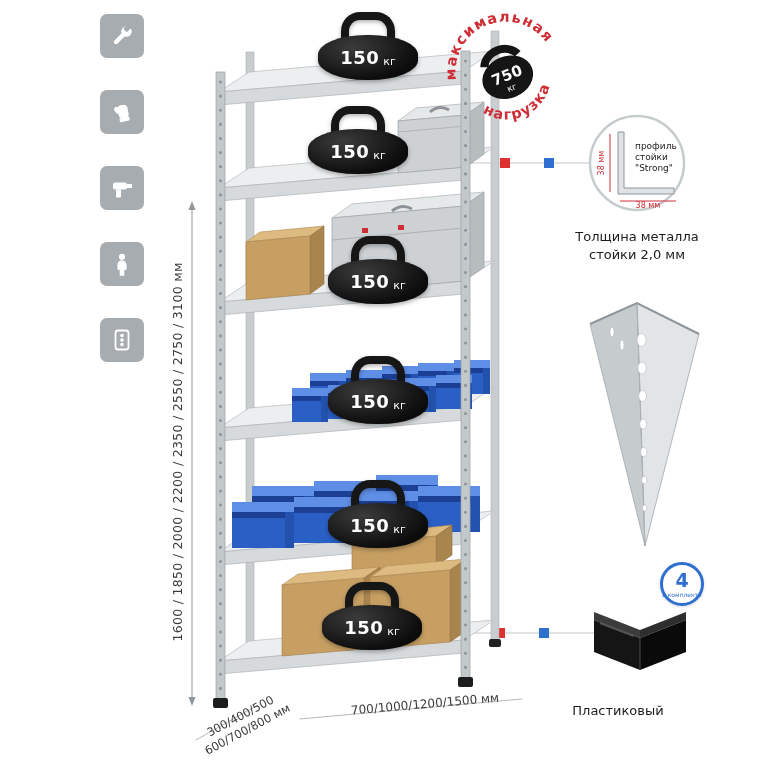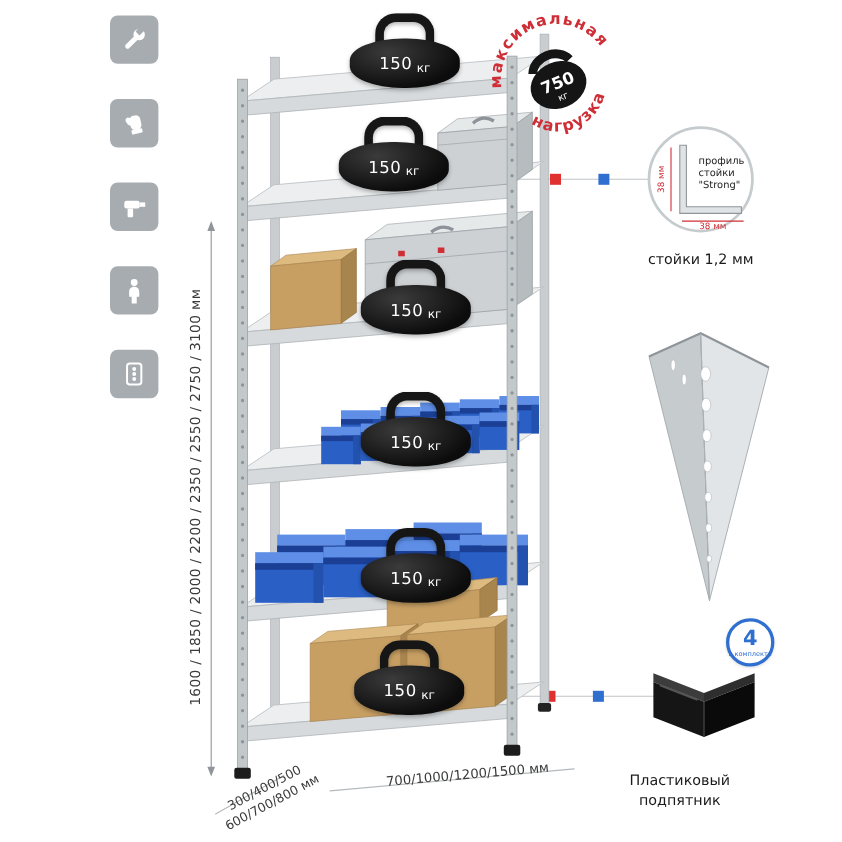--- a/index.html
+++ b/index.html
@@ -10,21 +10,21 @@
   
   .icon-tile{position:absolute;left:100px;width:44px;height:44px;border-radius:7px;
     background:#a7acb0;display:flex;align-items:center;justify-content:center;}
 
   
   .kbadge{position:absolute;width:100px;text-align:center;filter:drop-shadow(0 2px 2px rgba(0,0,0,.3));}
   .kb-handle{width:38px;height:24px;margin:0 auto;border:8px solid #161616;border-bottom:none;
     border-radius:19px 19px 0 0;}
   .kb-body{margin-top:-9px;height:45px;background:radial-gradient(ellipse at 35% 28%,#3b3b3b,#0c0c0c 72%);
     border-radius:48%/44%;display:flex;align-items:center;justify-content:center;gap:4px;color:#fff;}
-  .kb-num{font-size:15px;font-weight:normal;letter-spacing:.5px;}
+  .kb-num{font-size:18px;font-weight:bold;letter-spacing:.5px;}
   .kb-unit{font-size:11px;margin-top:7px;}
   .b1{left:318px;top:12px;} .b2{left:308px;top:106px;} .b3{left:328px;top:236px;}
   .b4{left:328px;top:356px;} .b5{left:328px;top:480px;} .b6{left:322px;top:582px;}
 
   
   .stamp{position:absolute;left:438px;top:2px;width:132px;height:132px;transform:rotate(-22deg);}
 
   
   .dim-text{position:absolute;color:#3a3a3a;}
   .dim-h{left:177px;top:452px;transform:translate(-50%,-50%) rotate(-90deg);white-space:nowrap;
@@ -324,25 +324,25 @@
   </div>
 
   <div class="dim-text dim-h">1600 / 1850 / 2000 / 2200 / 2350 / 2550 / 2750 / 3100 мм</div>
   <div class="dim-text dim-d">
     <div>300/400/500</div>
     <div>600/700/800 мм</div>
   </div>
   <div class="dim-text dim-w">700/1000/1200/1500 мм</div>
 
   <div class="caption cap-profile">
-    <div>стойки 1,2 мм</div>
+    <div>Толщина металла</div>
+    <div>стойки 2,0 мм</div>
   </div>
   <div class="caption cap-foot">
     <div>Пластиковый</div>
-    <div>подпятник</div>
   </div>
 
   <div class="count-badge">
     <div class="count-num">4</div>
     <div class="count-txt">в комплекте</div>
   </div>
 
 </div>
 
 </body></html>

